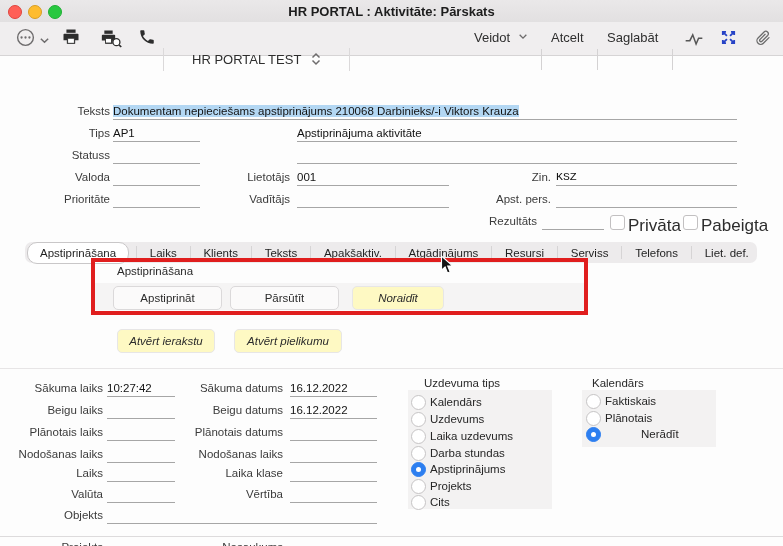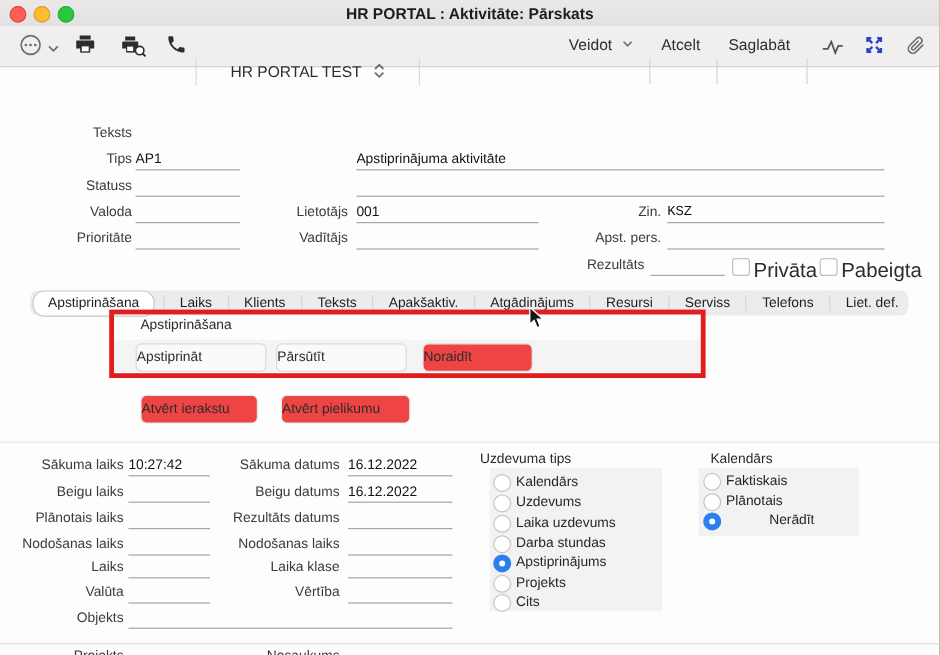--- a/index.html
+++ b/index.html
@@ -39,22 +39,22 @@
   .tabstrip{position:absolute;left:25px;top:242px;width:732px;height:21px;background:#edebec;
             border-radius:7px;display:flex;align-items:center;justify-content:space-between;
             font-size:11.5px;padding:0 2px;box-sizing:border-box;}
   .stab{padding:0 6px;color:#1f1f1f;white-space:nowrap;line-height:20px;}
   .stab.on{background:#fff;border:1px solid #c9c7c8;border-radius:10px;padding:0 12px;}
   .stabdiv{width:1px;height:13px;background:#d6d4d5;}
   
   .redbox{position:absolute;left:91px;top:258px;width:497px;height:57px;
           border:4px solid #e01e1e;box-sizing:border-box;z-index:5;pointer-events:none;}
   .btn{position:absolute;height:22px;border:1px solid #dbd9da;border-radius:5px;background:#fbfafa;
-       font-size:11.5px;color:#2c2c2c;text-align:left;line-height:22px;}
-  .btn.faint{border-color:#e7e6e6;background:#ef4444;}
+       font-size:11.5px;color:#2c2c2c;text-align:center;line-height:22px;}
+  .btn.faint{border-color:#e7e6e6;background:#fef9c3;font-style:italic;}
   .btnstrip{position:absolute;left:95px;top:283px;width:492px;height:27px;background:#f5f4f4;}
   .sectitle{position:absolute;font-size:11.5px;color:#2a2a2a;}
   
   .panel{position:absolute;background:#f3f2f2;}
   .radio{position:absolute;width:13px;height:13px;border-radius:50%;
          border:1px solid #c6c4c5;background:#fff;}
   .radio.on{background:#2d7ff0;border-color:#2d7ff0;}
   .radio.on::after{content:'';position:absolute;left:4px;top:4px;width:5px;height:5px;
                    border-radius:50%;background:#fff;}
   .rlbl{position:absolute;font-size:11.5px;color:#262626;white-space:nowrap;}
@@ -144,20 +144,21 @@
     </span>
     <span class="tb" style="left:754px;top:7px;">
       <svg class="tbico" width="18" height="18" viewBox="0 0 24 24">
           <path d="M20 11.5 12.5 19a5 5 0 0 1-7.1-7.1l8-8a3.4 3.4 0 0 1 4.8 4.8l-7.9 7.9a1.8 1.8 0 0 1-2.5-2.5l7-7" fill="none" stroke="#6b6b6b" stroke-width="1.7" stroke-linecap="round"></path>
         </svg>
     </span>
   </div>
 
 
   <span class="lbl" style="left:20px;top:105px;width:90px;">Teksts</span>
+  <span class="fld" style="left:113px;top:104px;width:624px;"><span class="hl">Dokumentam nepieciešams apstiprinājums 210068 Darbinieks/-i Viktors Krauza</span></span>
 
   <span class="lbl" style="left:20px;top:127px;width:90px;">Tips</span>
   <span class="fld" style="left:113px;top:126px;width:87px;">AP1</span>
   <span class="fld" style="left:297px;top:126px;width:440px;">Apstiprinājuma aktivitāte</span>
 
   <span class="lbl" style="left:20px;top:149px;width:90px;">Statuss</span>
   <span class="fld" style="left:113px;top:148px;width:87px;"></span>
   <span class="fld" style="left:297px;top:148px;width:440px;"></span>
 
   <span class="lbl" style="left:20px;top:171px;width:90px;">Valoda</span>
@@ -227,30 +228,30 @@
   <span class="fld" style="left:107px;top:466px;width:68px;"></span>
   <span class="lbl" style="left:5px;top:488px;width:98px;">Valūta</span>
   <span class="fld" style="left:107px;top:487px;width:68px;"></span>
   <span class="lbl" style="left:5px;top:509px;width:98px;">Objekts</span>
   <span class="fld" style="left:107px;top:508px;width:270px;"></span>
 
   <span class="lbl" style="left:185px;top:382px;width:98px;">Sākuma datums</span>
   <span class="fld" style="left:290px;top:381px;width:87px;">16.12.2022</span>
   <span class="lbl" style="left:185px;top:404px;width:98px;">Beigu datums</span>
   <span class="fld" style="left:290px;top:403px;width:87px;">16.12.2022</span>
-  <span class="lbl" style="left:185px;top:426px;width:98px;">Rezultāts datums</span>
+  <span class="lbl" style="left:185px;top:426px;width:98px;">Plānotais datums</span>
   <span class="fld" style="left:290px;top:425px;width:87px;"></span>
   <span class="lbl" style="left:185px;top:448px;width:98px;">Nodošanas laiks</span>
   <span class="fld" style="left:290px;top:447px;width:87px;"></span>
   <span class="lbl" style="left:185px;top:467px;width:98px;">Laika klase</span>
   <span class="fld" style="left:290px;top:466px;width:87px;"></span>
   <span class="lbl" style="left:185px;top:488px;width:98px;">Vērtība</span>
   <span class="fld" style="left:290px;top:487px;width:87px;"></span>
 
-  <span class="grptitle" style="left:400px;top:377px;">Uzdevuma tips</span>
+  <span class="grptitle" style="left:424px;top:377px;">Uzdevuma tips</span>
   <div class="panel" style="left:408px;top:390px;width:144px;height:119px;"></div>
   <span class="radio" style="left:411px;top:395px;"></span>
   <span class="rlbl" style="left:430px;top:396px;">Kalendārs</span>
   <span class="radio" style="left:411px;top:412px;"></span>
   <span class="rlbl" style="left:430px;top:413px;text-align:center;">Uzdevums</span>
   <span class="radio" style="left:411px;top:429px;"></span>
   <span class="rlbl" style="left:430px;top:430px;">Laika uzdevums</span>
   <span class="radio" style="left:411px;top:446px;"></span>
   <span class="rlbl" style="left:430px;top:447px;">Darba stundas</span>
   <span class="radio on" style="left:411px;top:462px;"></span>

